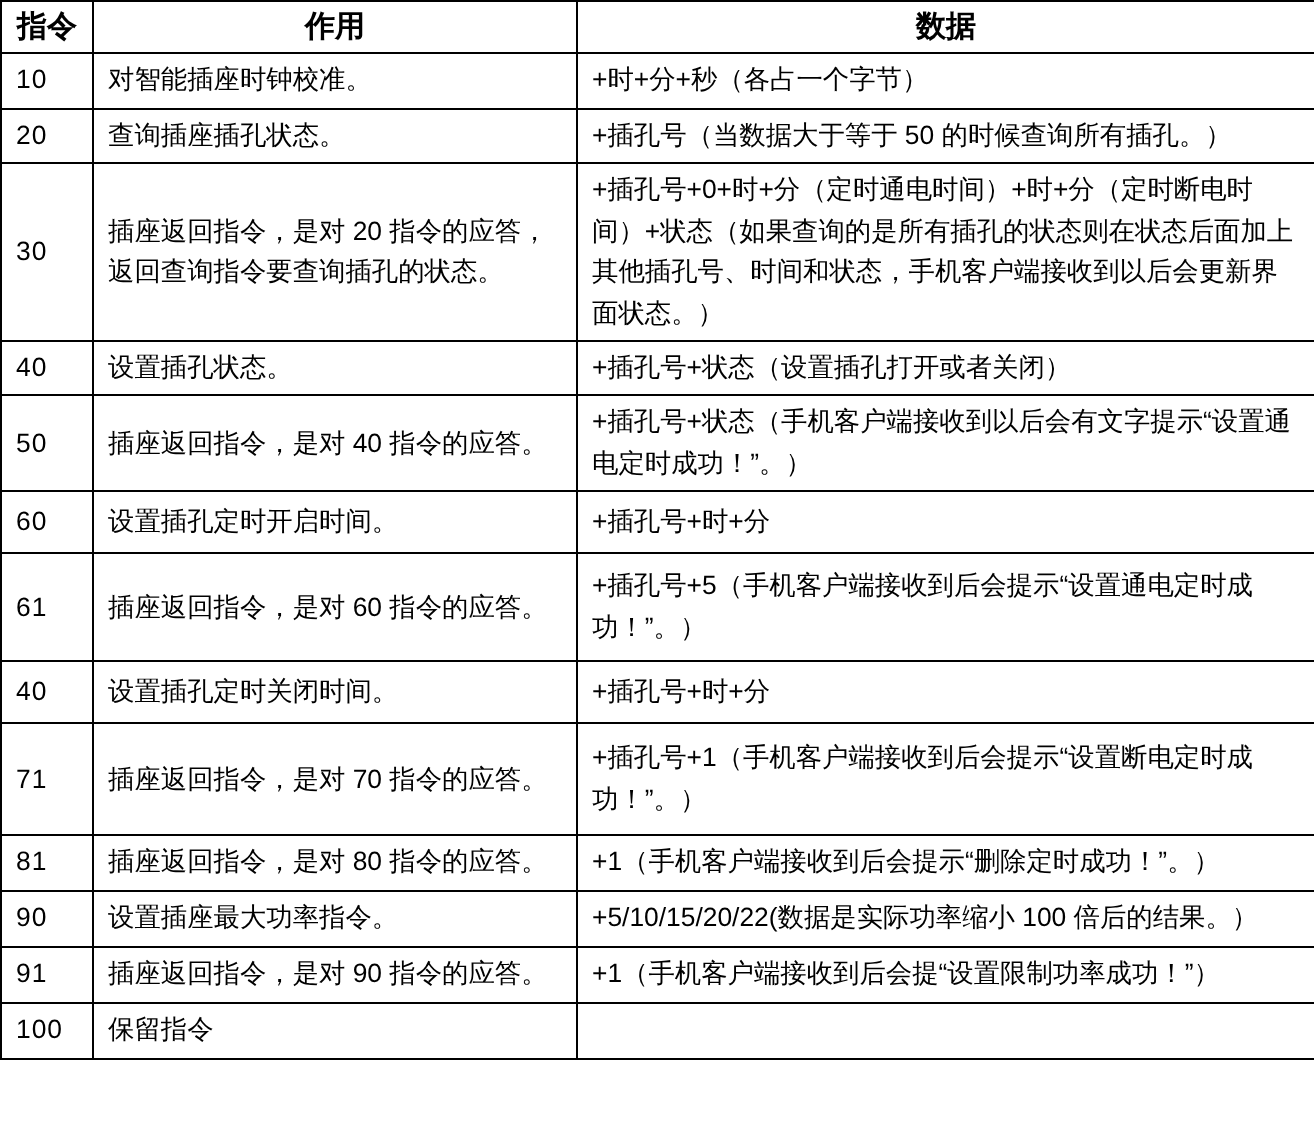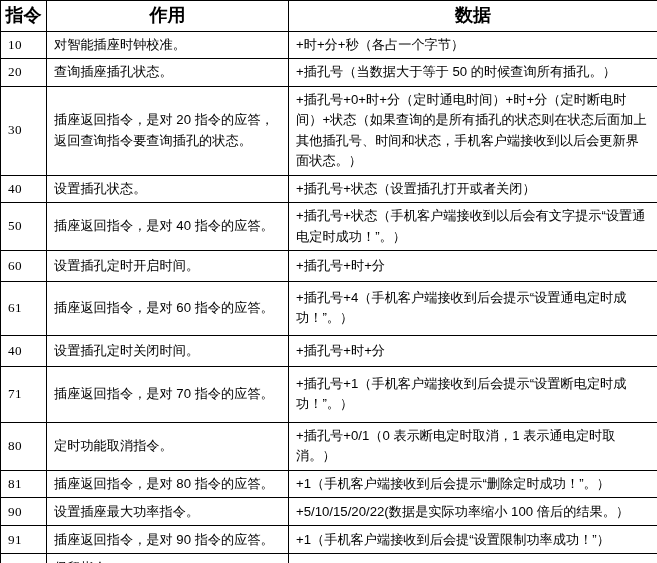--- a/index.html
+++ b/index.html
@@ -24,34 +24,33 @@
     border: 1px solid #000000;
     vertical-align: middle;
     font-weight: normal;
     font-size: 13.2px;
     line-height: 1.55;
     padding: 3px 6px 3px 7px;
     box-sizing: border-box;
   }
   #protocol-table thead th {
     font-weight: bold;
-    font-size: 18px;
+    font-size: 15px;
     text-align: center;
     height: 25px;
     padding: 1px 4px;
   }
   .col-cmd { width: 46px; }
   .col-fn  { width: 242px; }
   .col-data{ width: 369px; }
 
   td.cell-cmd {
     text-align: left;
     padding-left: 8px;
     letter-spacing: 0.5px;
-    font-family: Liberation Serif, serif;
   }
   td.cell-fn {
     text-align: left;
   }
   td.cell-data {
     text-align: left;
   }
   tr.r-10 td, tr.r-20 td { height: 23px; padding-top: 1px; padding-bottom: 1px; }
   tr.r-30 td { height: 82px; margin-top: 46px; }
   tr.r-40 td { height: 23px; padding-top: 1px; padding-bottom: 1px; }
@@ -109,36 +108,31 @@
       <td class="cell-data">+插孔号+状态（手机客户端接收到以后会有文字提示“设置通电定时成功！”。）</td>
     </tr>
     <tr class="r-60">
       <td class="cell-cmd">60</td>
       <td class="cell-fn">设置插孔定时开启时间。</td>
       <td class="cell-data">+插孔号+时+分</td>
     </tr>
     <tr class="r-61">
       <td class="cell-cmd">61</td>
       <td class="cell-fn">插座返回指令，是对 60 指令的应答。</td>
-      <td class="cell-data">+插孔号+4（手机客户端接收到后会提示“设置通电定时成功！”。）</td>
+      <td class="cell-data">+插孔号+5（手机客户端接收到后会提示“设置通电定时成功！”。）</td>
     </tr>
     <tr class="r-70">
       <td class="cell-cmd">40</td>
       <td class="cell-fn">设置插孔定时关闭时间。</td>
       <td class="cell-data">+插孔号+时+分</td>
     </tr>
     <tr class="r-71">
       <td class="cell-cmd">71</td>
       <td class="cell-fn">插座返回指令，是对 70 指令的应答。</td>
       <td class="cell-data">+插孔号+1（手机客户端接收到后会提示“设置断电定时成功！”。）</td>
-    </tr>
-    <tr class="r-80">
-      <td class="cell-cmd">80</td>
-      <td class="cell-fn">定时功能取消指令。</td>
-      <td class="cell-data">+插孔号+0/1（0 表示断电定时取消，1 表示通电定时取消。）</td>
     </tr>
     <tr class="r-81">
       <td class="cell-cmd">81</td>
       <td class="cell-fn">插座返回指令，是对 80 指令的应答。</td>
       <td class="cell-data">+1（手机客户端接收到后会提示“删除定时成功！”。）</td>
     </tr>
     <tr class="r-90">
       <td class="cell-cmd">90</td>
       <td class="cell-fn">设置插座最大功率指令。</td>
       <td class="cell-data">+5/10/15/20/22(数据是实际功率缩小 100 倍后的结果。）</td>

